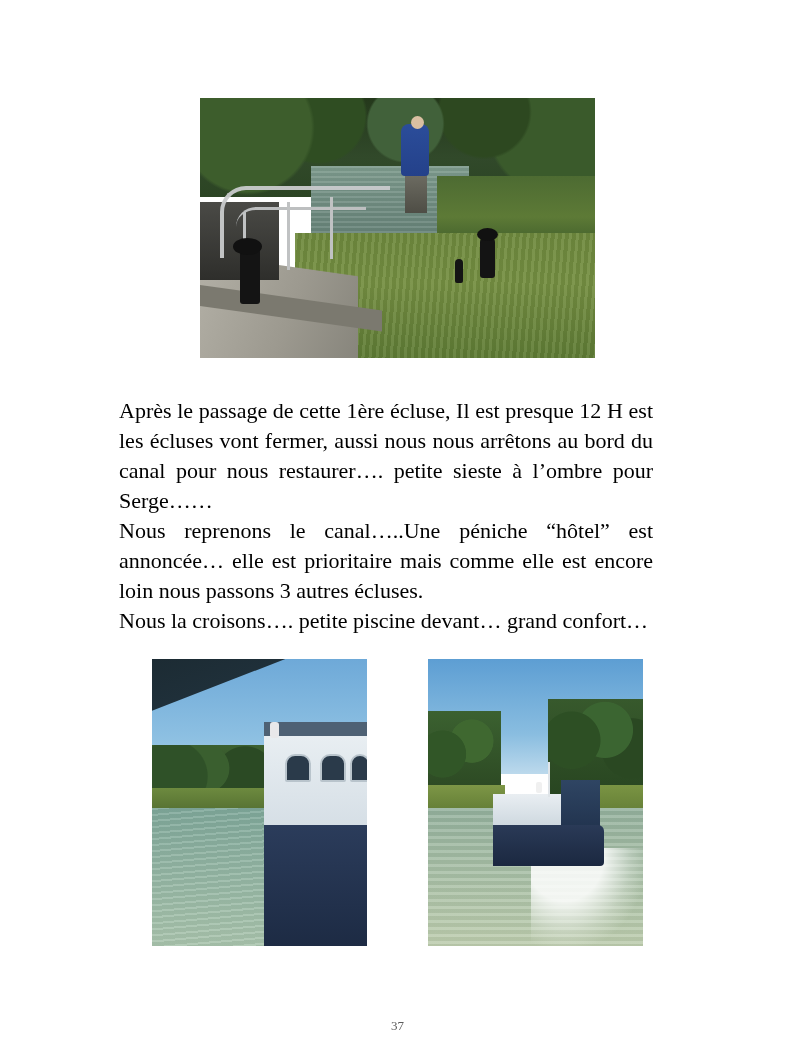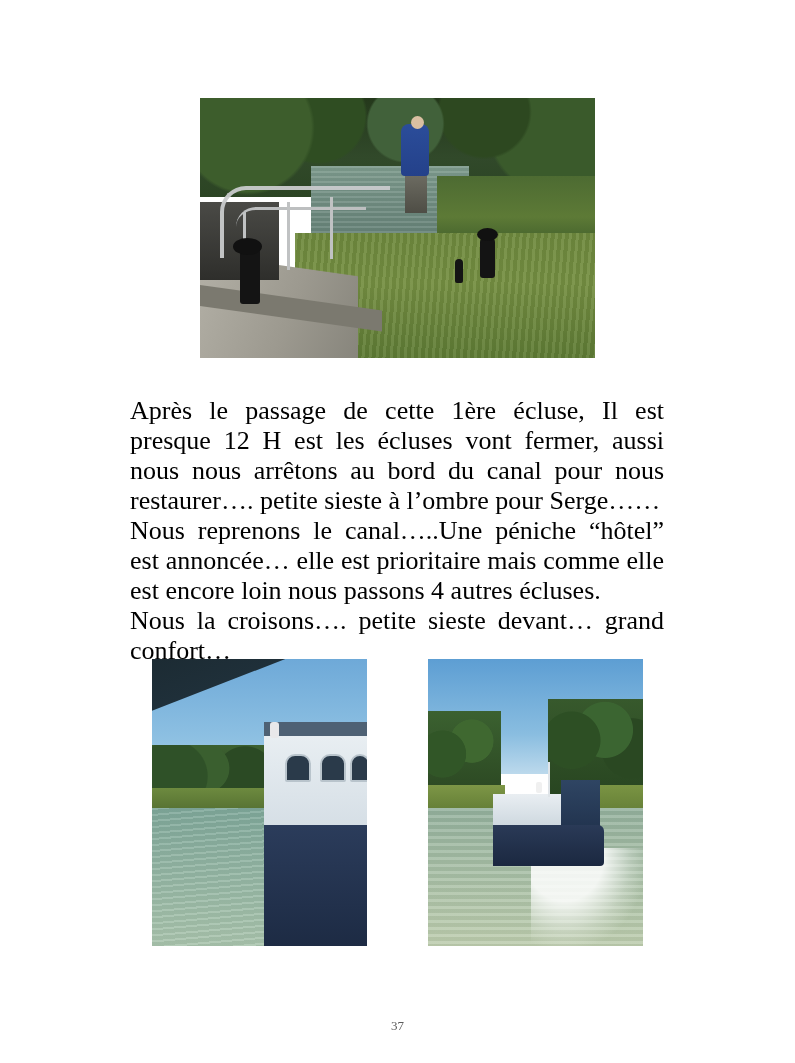--- a/index.html
+++ b/index.html
@@ -142,24 +142,24 @@
   .t-person-legs {
     position: absolute;
     left: 52%; top: 29%;
     width: 22px; height: 40px;
     background: linear-gradient(180deg, #6e6d63 0%, #4e4d45 100%);
   }
 
   
   .text-block {
     position: absolute;
-    left: 130px;
+    left: 119px;
     top: 396px;
     width: 534px;
-    font-size: 26px;
+    font-size: 22px;
     line-height: 30px;
     text-align: justify;
   }
   .text-block p {
     margin: 0;
     text-align: justify;
     text-justify: inter-word;
   }
   .text-block p.last-line-left {
     text-align-last: left;
@@ -341,22 +341,22 @@
       <div class="t-bollard-cap" style="left:70%; top:50%; width:21px; height:13px;"></div>
       <div class="t-bollard" style="left:64.5%; top:62%; width:8px; height:24px;"></div>
       <div class="t-person-legs"></div>
       <div class="t-person-body"></div>
       <div class="t-person-head"></div>
     </div>
   </figure>
 
   <div class="text-block">
     <p>Après le passage de cette 1ère écluse, Il est presque 12 H est les écluses vont fermer, aussi nous nous arrêtons au bord du canal pour nous restaurer…. petite sieste à l’ombre pour Serge……</p>
-    <p>Nous reprenons le canal…..Une péniche “hôtel” est annoncée… elle est prioritaire mais comme elle est encore loin nous passons 4 autres écluses.</p>
-    <p class="last-line-left">Nous la croisons…. petite sieste devant… grand confort…</p>
+    <p>Nous reprenons le canal…..Une péniche “hôtel” est annoncée… elle est prioritaire mais comme elle est encore loin nous passons 3 autres écluses.</p>
+    <p class="last-line-left">Nous la croisons…. petite piscine devant… grand confort…</p>
   </div>
 
   <figure class="photo-bottom-left" style="margin:0;">
     <div class="inner">
       <div class="bl-sky"></div>
       <div class="bl-treeline"></div>
       <div class="bl-bank"></div>
       <div class="bl-water"></div>
       <div class="bl-awning"></div>
       <div class="bl-boat-roof"></div>

